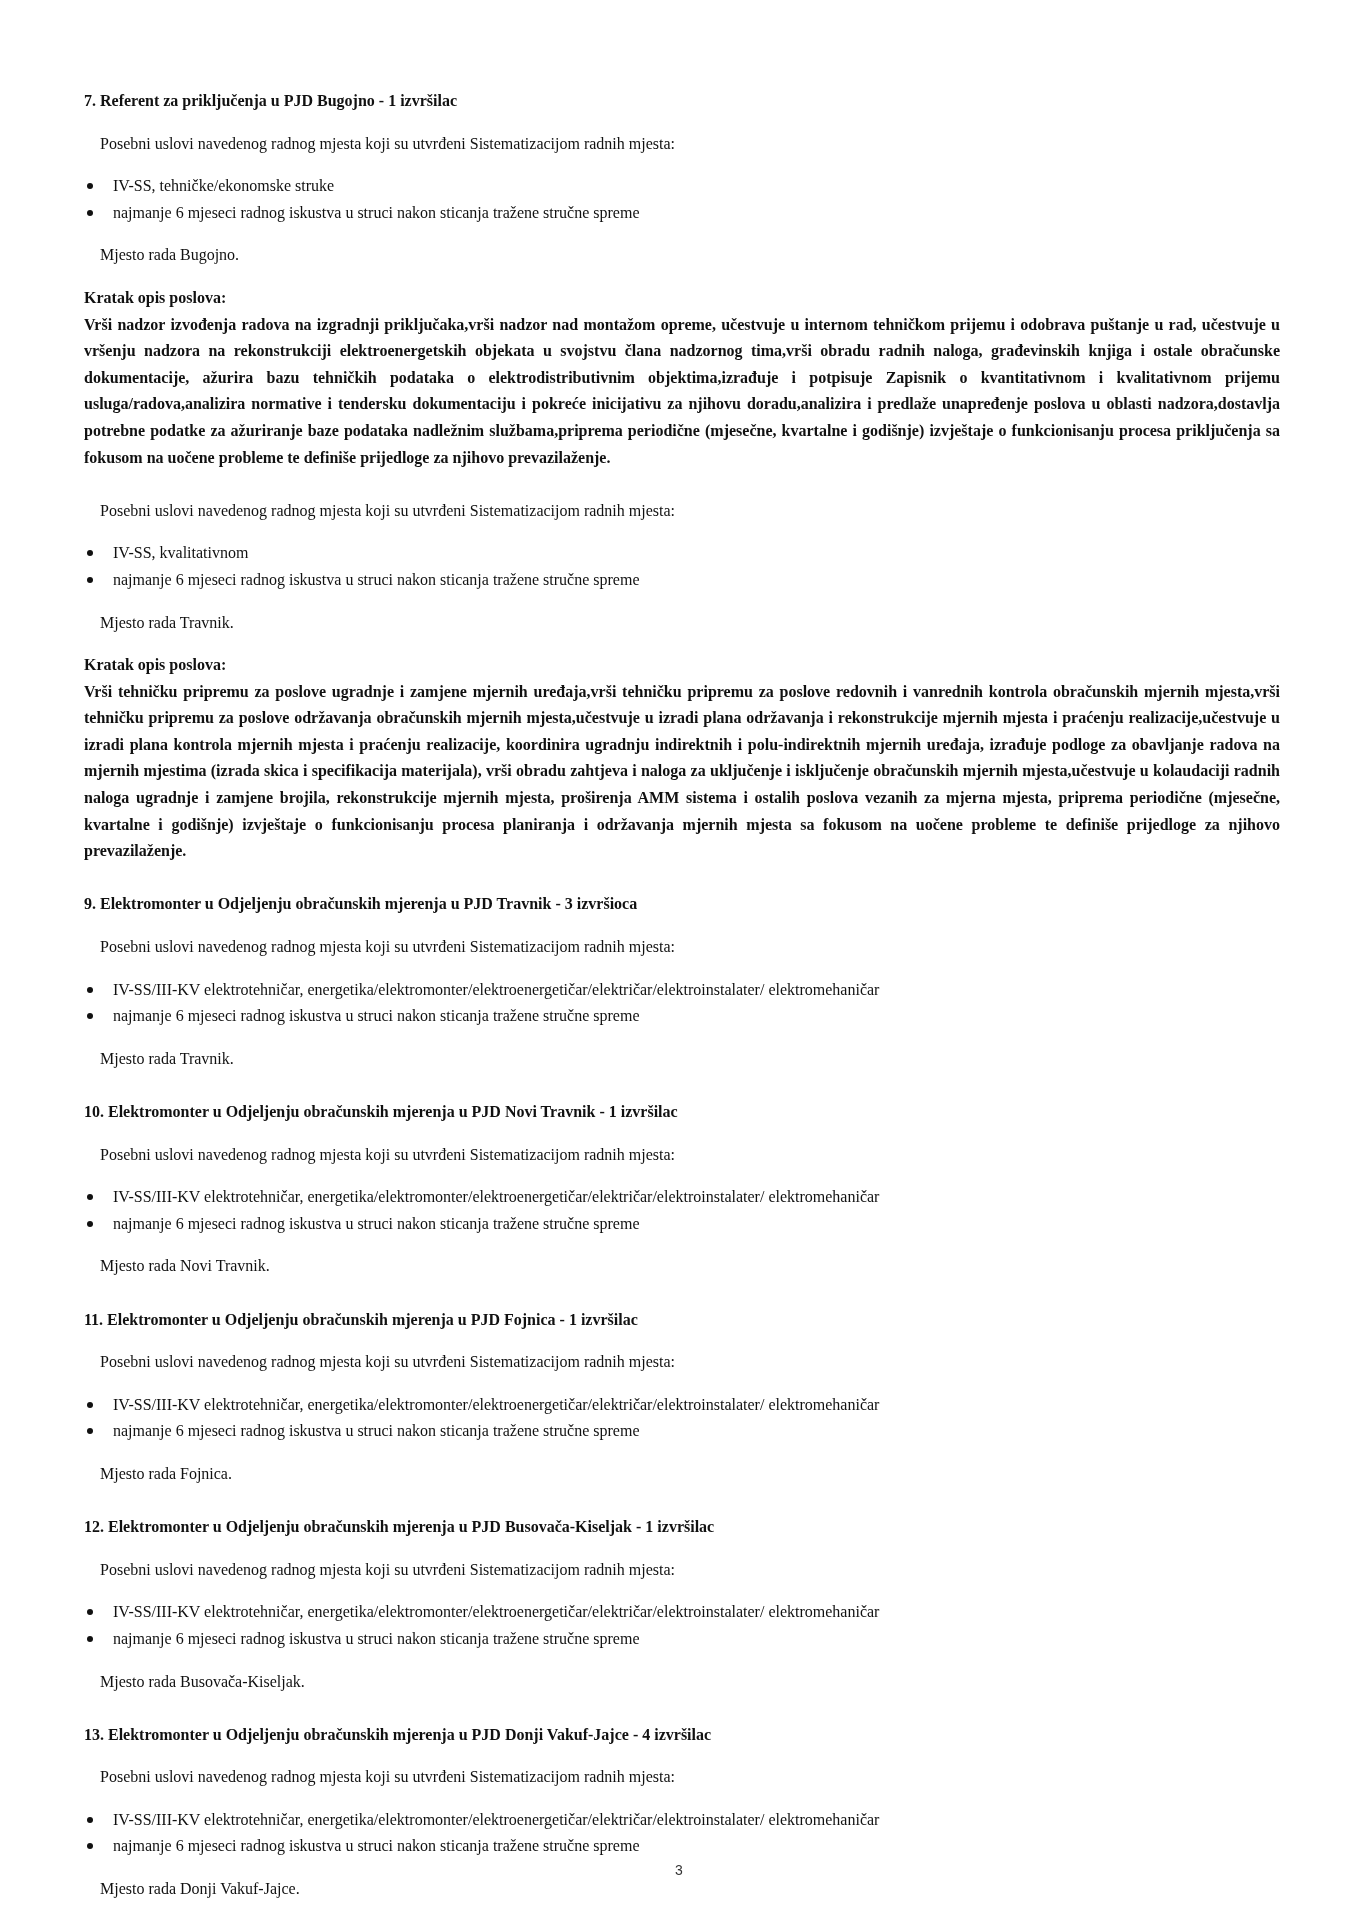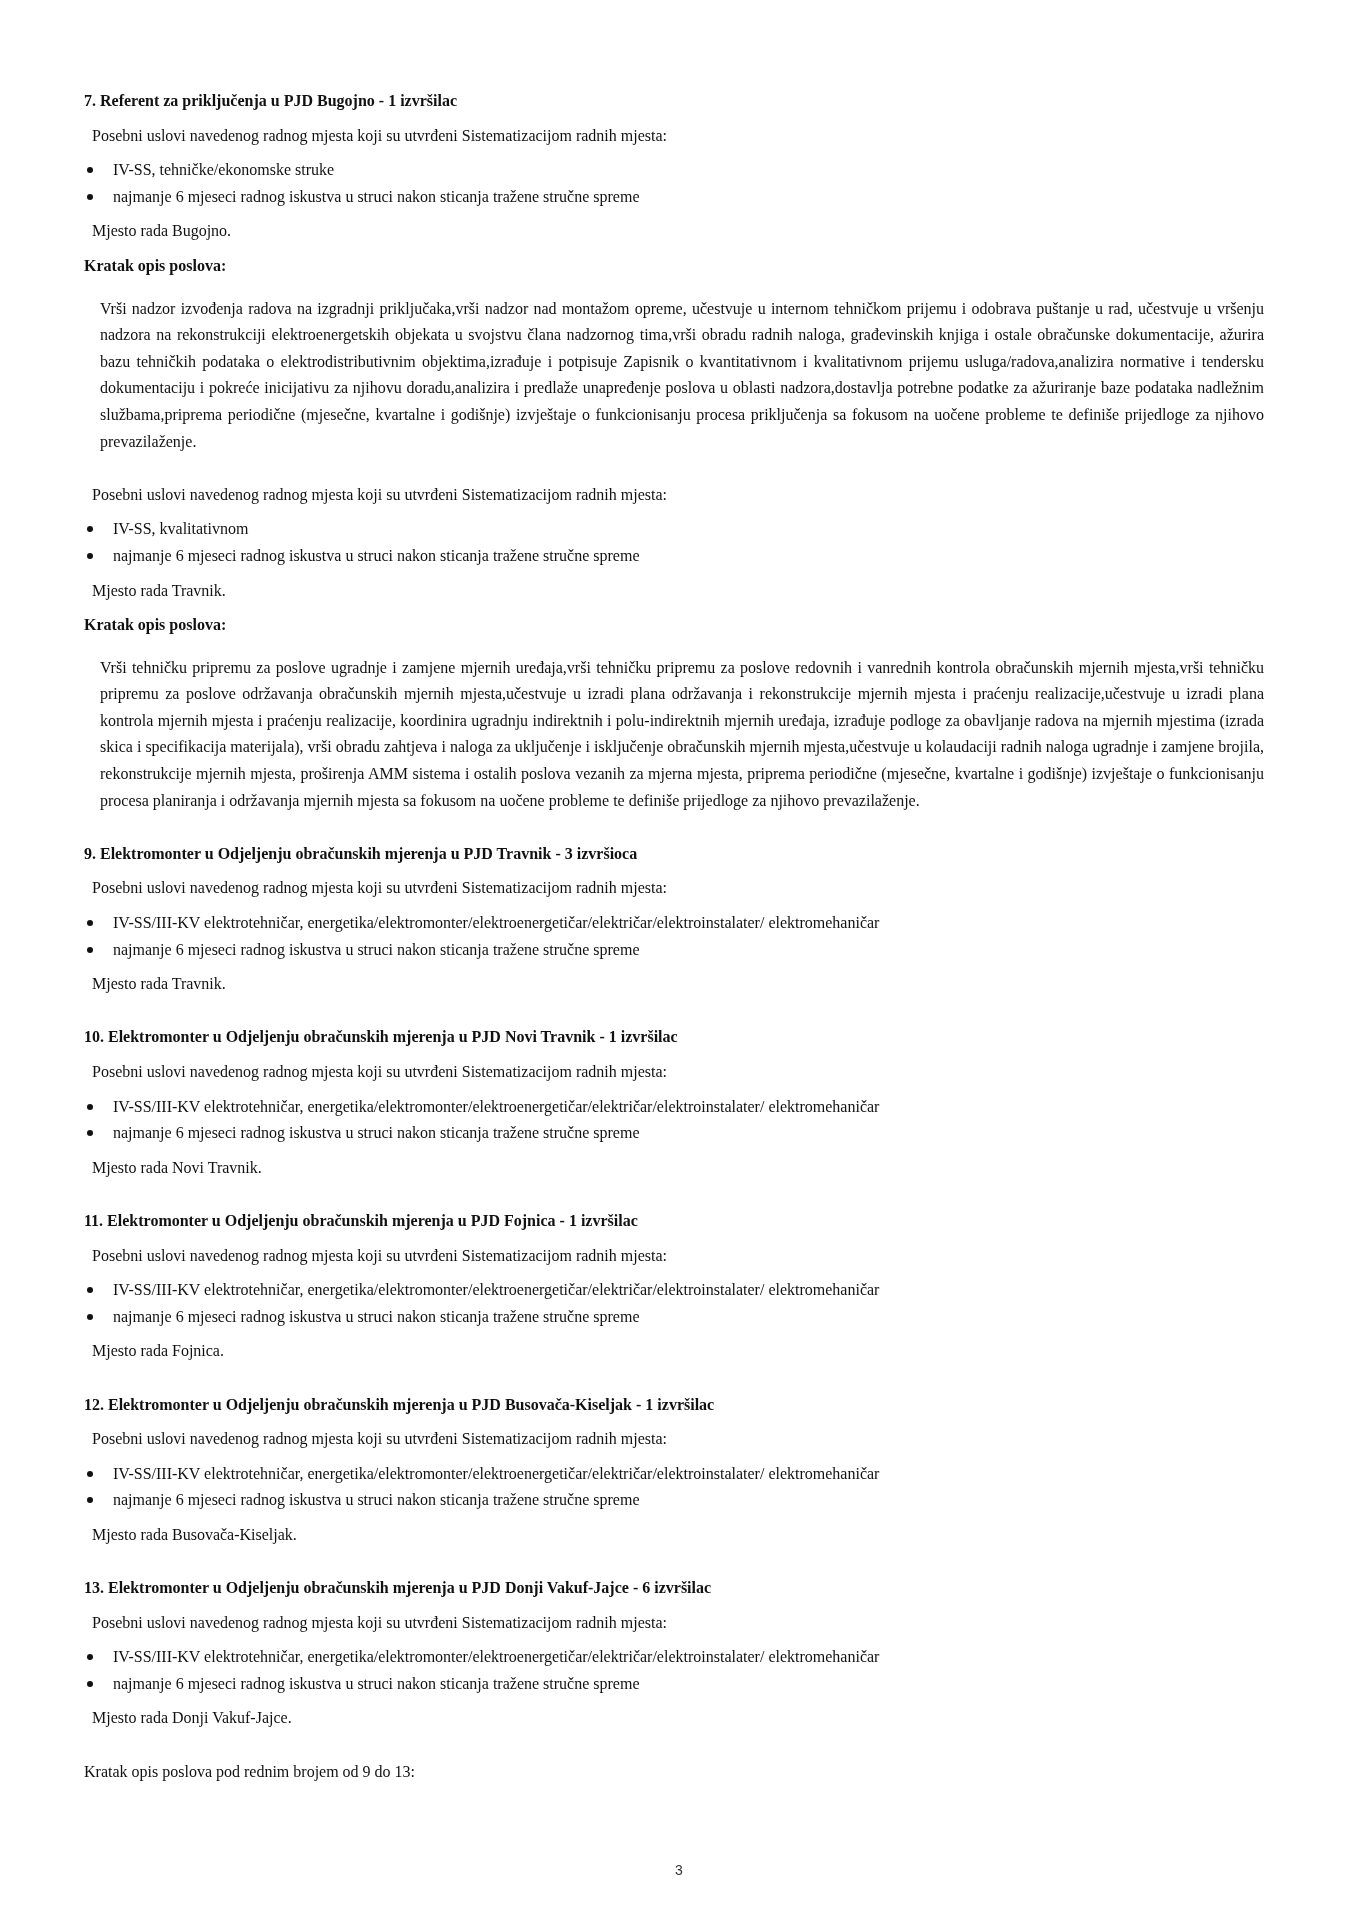--- a/index.html
+++ b/index.html
@@ -7,29 +7,29 @@
     width: 1358px; height: 1920px; position: relative; overflow: hidden;
     font-family: "Liberation Serif", "DejaVu Serif", serif;
     color: #111111;
   }
   .page {
     position: absolute; left: 84px; top: 88px; width: 1196px;
     font-size: 16px; line-height: 26.6px;
   }
   .section { margin: 0 0 26.6px 0; }
   .sec-title { font-weight: bold; margin: 0; }
-  .line { margin: 8px; }
+  .line { margin: 16px; }
   .bullets { list-style: none; margin: 0; padding: 0; font-family: Liberation Serif, serif; }
   .bullets li { position: relative; padding-left: 29px; }
   .bullets li .dot {
     position: absolute; left: 3px; top: 10px; width: 6px; height: 6px;
     border-radius: 50%; background: #111111;
   }
   .desc-head { font-weight: bold; margin: 0; }
-  .desc { margin: 16px; text-align: justify; text-justify: inter-word; }
+  .desc { margin: 0; text-align: justify; text-justify: inter-word; font-weight: bold; }
   .final-head { font-weight: normal; margin: 0; }
   .page-num {
     position: absolute; left: 0; width: 1358px; top: 1862px;
     text-align: center; font-family: "Liberation Sans", "DejaVu Sans", sans-serif;
     font-size: 14px; color: #333333;
   }
 </style>
 </head>
 <body>
 
@@ -92,21 +92,21 @@
     <p class="sec-title">12. Elektromonter u Odjeljenju obračunskih mjerenja u PJD Busovača-Kiseljak - 1 izvršilac</p>
     <p class="line">Posebni uslovi navedenog radnog mjesta koji su utvrđeni Sistematizacijom radnih mjesta:</p>
     <ul class="bullets">
       <li><span class="dot"></span><span>IV-SS/III-KV elektrotehničar, energetika/elektromonter/elektroenergetičar/električar/elektroinstalater/ elektromehaničar</span></li>
       <li><span class="dot"></span><span>najmanje 6 mjeseci radnog iskustva u struci nakon sticanja tražene stručne spreme</span></li>
     </ul>
     <p class="line">Mjesto rada Busovača-Kiseljak.</p>
   </div>
 
   <div class="section">
-    <p class="sec-title">13. Elektromonter u Odjeljenju obračunskih mjerenja u PJD Donji Vakuf-Jajce - 6 izvršilac</p>
+    <p class="sec-title">13. Elektromonter u Odjeljenju obračunskih mjerenja u PJD Donji Vakuf-Jajce - 4 izvršilac</p>
     <p class="line">Posebni uslovi navedenog radnog mjesta koji su utvrđeni Sistematizacijom radnih mjesta:</p>
     <ul class="bullets">
       <li><span class="dot"></span><span>IV-SS/III-KV elektrotehničar, energetika/elektromonter/elektroenergetičar/električar/elektroinstalater/ elektromehaničar</span></li>
       <li><span class="dot"></span><span>najmanje 6 mjeseci radnog iskustva u struci nakon sticanja tražene stručne spreme</span></li>
     </ul>
     <p class="line">Mjesto rada Donji Vakuf-Jajce.</p>
   </div>
 
   <p class="final-head">Kratak opis poslova pod rednim brojem od 9 do 13:</p>
 </div>

